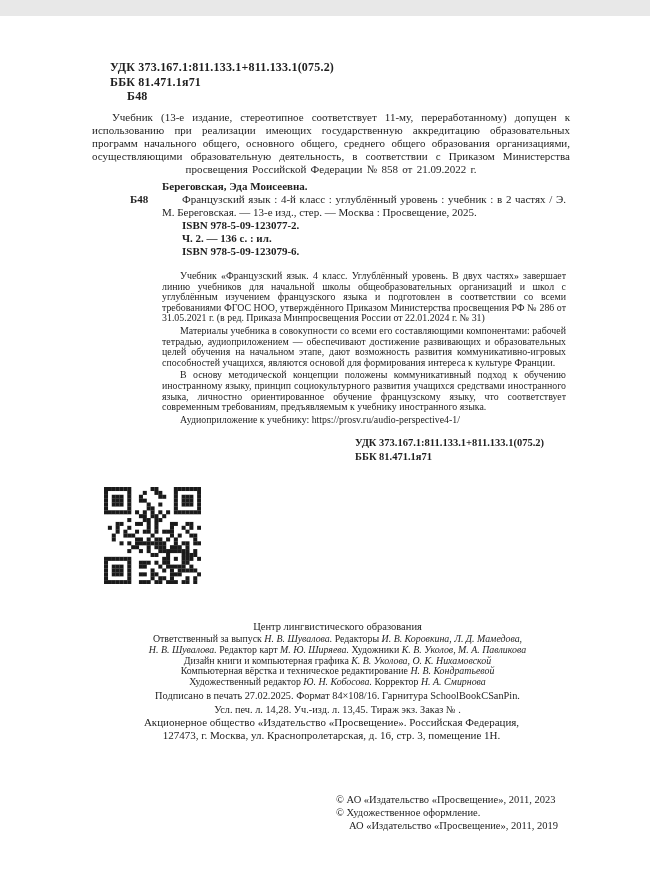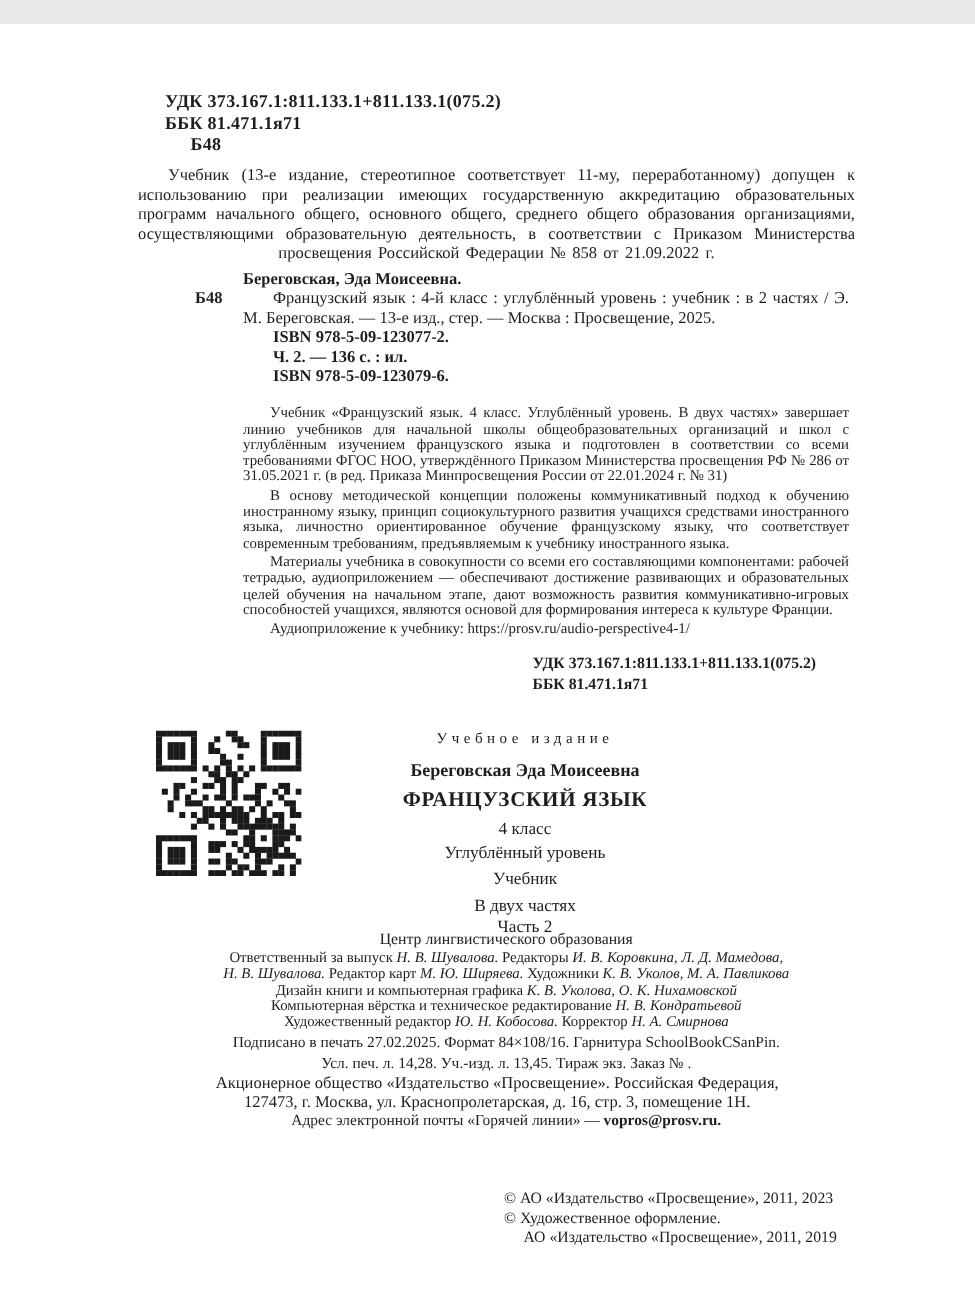--- a/index.html
+++ b/index.html
@@ -83,22 +83,22 @@
     <span class="card-sign b">Б48</span>
     <div class="b">Береговская, Эда Моисеевна.</div>
     <div class="card-desc">Французский язык : 4-й класс : углублённый уровень : учебник : в 2 частях / Э. М. Береговская. — 13-е изд., стер. — Москва : Просвещение, 2025.</div>
     <div class="b ind">ISBN 978-5-09-123077-2.</div>
     <div class="b ind">Ч. 2. — 136 с. : ил.</div>
     <div class="b ind">ISBN 978-5-09-123079-6.</div>
   </div>
 
   <div class="blk annot">
     <p>Учебник «Французский язык. 4 класс. Углублённый уровень. В двух частях» завершает линию учебников для начальной школы общеобразовательных организаций и школ с углублённым изучением французского языка и подготовлен в соответствии со всеми требованиями ФГОС НОО, утверждённого Приказом Министерства просвещения РФ № 286 от 31.05.2021 г. (в ред. Приказа Минпросвещения России от 22.01.2024 г. № 31)</p>
+    <p>Материалы учебника в совокупности со всеми его составляющими компонентами: рабочей тетрадью, аудиоприложением — обеспечивают достижение развивающих и образовательных целей обучения на начальном этапе, дают возможность развития коммуникативно-игровых способностей учащихся, являются основой для формирования интереса к культуре Франции.</p>
     <p>В основу методической концепции положены коммуникативный подход к обучению иностранному языку, принцип социокультурного развития учащихся средствами иностранного языка, личностно ориентированное обучение французскому языку, что соответствует современным требованиям, предъявляемым к учебнику иностранного языка.</p>
-    <p>Материалы учебника в совокупности со всеми его составляющими компонентами: рабочей тетрадью, аудиоприложением — обеспечивают достижение развивающих и образовательных целей обучения на начальном этапе, дают возможность развития коммуникативно-игровых способностей учащихся, являются основой для формирования интереса к культуре Франции.</p>
     <p class="audio">Аудиоприложение к учебнику: https://prosv.ru/audio-perspective4-1/</p>
   </div>
 
   <div class="blk udk-bottom b">
     <div>УДК 373.167.1:811.133.1+811.133.1(075.2)</div>
     <div>ББК 81.471.1я71</div>
   </div>
 
   <svg id="qr" class="qr" viewBox="0 0 100 100">
       <rect x="0.00" y="0.00" width="4.15" height="4.15"></rect>
@@ -372,30 +372,20 @@
       <rect x="52.00" y="96.00" width="4.15" height="4.15"></rect>
       <rect x="56.00" y="96.00" width="4.15" height="4.15"></rect>
       <rect x="64.00" y="96.00" width="4.15" height="4.15"></rect>
       <rect x="68.00" y="96.00" width="4.15" height="4.15"></rect>
       <rect x="72.00" y="96.00" width="4.15" height="4.15"></rect>
       <rect x="80.00" y="96.00" width="4.15" height="4.15"></rect>
       <rect x="84.00" y="96.00" width="4.15" height="4.15"></rect>
       <rect x="92.00" y="96.00" width="4.15" height="4.15"></rect>
     </svg>
 
-  <div class="blk colophon">
-    <div class="edition">Учебное издание</div>
-    <div class="c-author">Береговская Эда Моисеевна</div>
-    <div class="c-title">ФРАНЦУЗСКИЙ ЯЗЫК</div>
-    <div class="c-line">4 класс</div>
-    <div class="c-line">Углублённый уровень</div>
-    <div class="c-line">Учебник</div>
-    <div class="c-line loose">В двух частях</div>
-    <div class="c-line tight">Часть 2</div>
-  </div>
 
   <div class="blk org">Центр лингвистического образования</div>
 
   <div class="blk credits">
     <div><span>Ответственный за выпуск </span><span class="it">Н. В. Шувалова.</span><span> Редакторы </span><span class="it">И. В. Коровкина, Л. Д. Мамедова,</span></div>
     <div><span class="it">Н. В. Шувалова.</span><span> Редактор карт </span><span class="it">М. Ю. Ширяева.</span><span> Художники </span><span class="it">К. В. Уколов, М. А. Павликова</span></div>
     <div><span>Дизайн книги и компьютерная графика </span><span class="it">К. В. Уколова, О. К. Нихамовской</span></div>
     <div><span>Компьютерная вёрстка и техническое редактирование </span><span class="it">Н. В. Кондратьевой</span></div>
     <div><span>Художественный редактор </span><span class="it">Ю. Н. Кобосова.</span><span> Корректор </span><span class="it">Н. А. Смирнова</span></div>
   </div>
@@ -403,21 +393,20 @@
   <div class="blk printinfo">
     <div>Подписано в печать 27.02.2025. Формат 84×108/16. Гарнитура SchoolBookCSanPin.</div>
     <div>Усл. печ. л. 14,28. Уч.-изд. л. 13,45. Тираж         экз. Заказ №          .</div>
   </div>
 
   <div class="blk publisher">
     <div>Акционерное общество «Издательство «Просвещение». Российская Федерация,</div>
     <div>127473, г. Москва, ул. Краснопролетарская, д. 16, стр. 3, помещение 1Н.</div>
   </div>
 
-  <div class="blk hotline"><span>Адрес электронной почты «Горячей линии» — </span><span class="bd">vopros@prosv.ru.</span></div>
 
 
   <div class="blk f-copy">
     <div>© АО «Издательство «Просвещение», 2011, 2023</div>
     <div>© Художественное оформление.</div>
     <div class="ind2">АО «Издательство «Просвещение», 2011, 2019</div>
   </div>
 
 </div>
 

